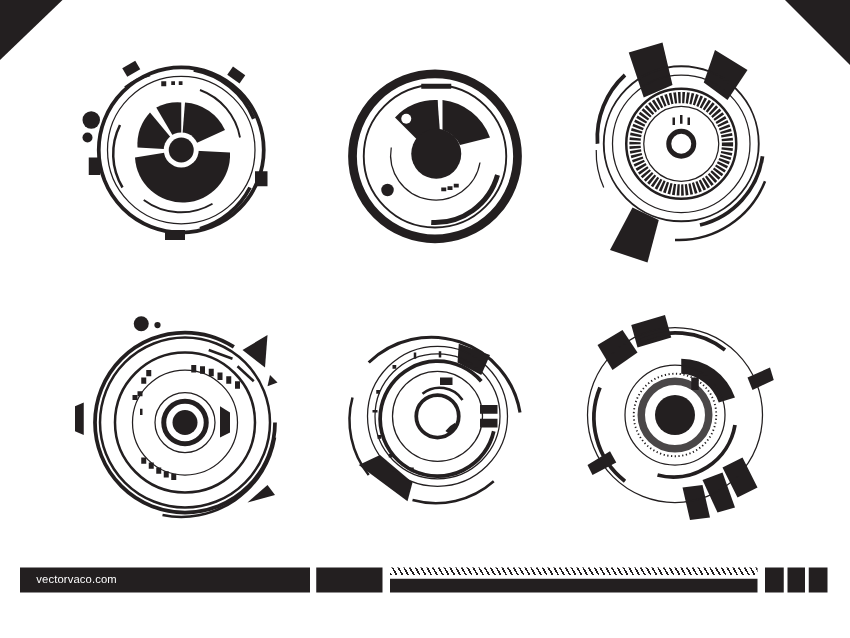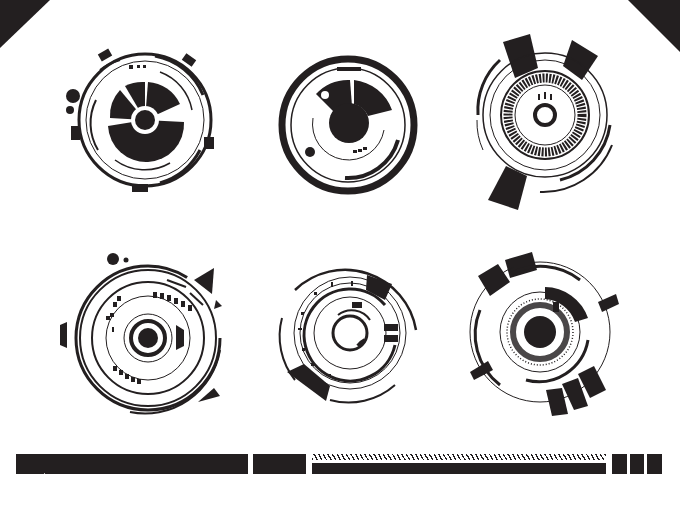--- a/index.html
+++ b/index.html
@@ -1,19 +1,19 @@
 <!DOCTYPE html>
 <html><head>
 <meta charset="utf-8">
 <style>
   html, body { margin: 0; padding: 0; background: #ffffff; }
   body { width: 680px; height: 510px; position: relative; overflow: hidden; font-family: "Liberation Sans", sans-serif; }
   .canvas { position: absolute; left: 0; top: 0; width: 680px; height: 510px; }
   .footer-bar { position: absolute; background: #231f20; }
-  .footer-text { position: absolute; left: 29px; top: 458px; font-size: 9px; color: #ffffff; letter-spacing: 0.1px; margin-top: 13px; }
+  .footer-text { position: absolute; left: 29px; top: 458px; font-size: 9px; color: #ffffff; letter-spacing: 0.1px; }
   .stripes { position: absolute; left: 312px; top: 454px; width: 294px; height: 6px;
     background: repeating-linear-gradient(60deg, #231f20 0 1.3px, transparent 1.3px 4px); }
 </style>
 </head>
 <body>
 
 <svg class="canvas" width="680" height="510" viewBox="0 0 680 510">
 
   <polygon points="0,0 50,0 0,48" fill="#231f20"></polygon>
   <polygon points="628,0 680,0 680,52" fill="#231f20"></polygon>

